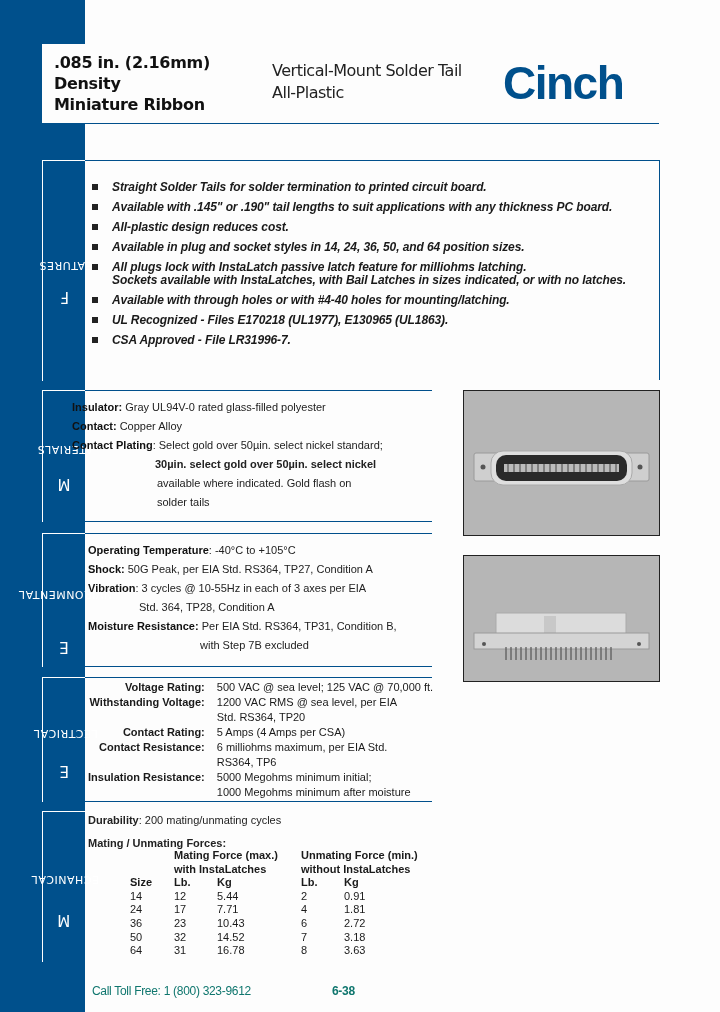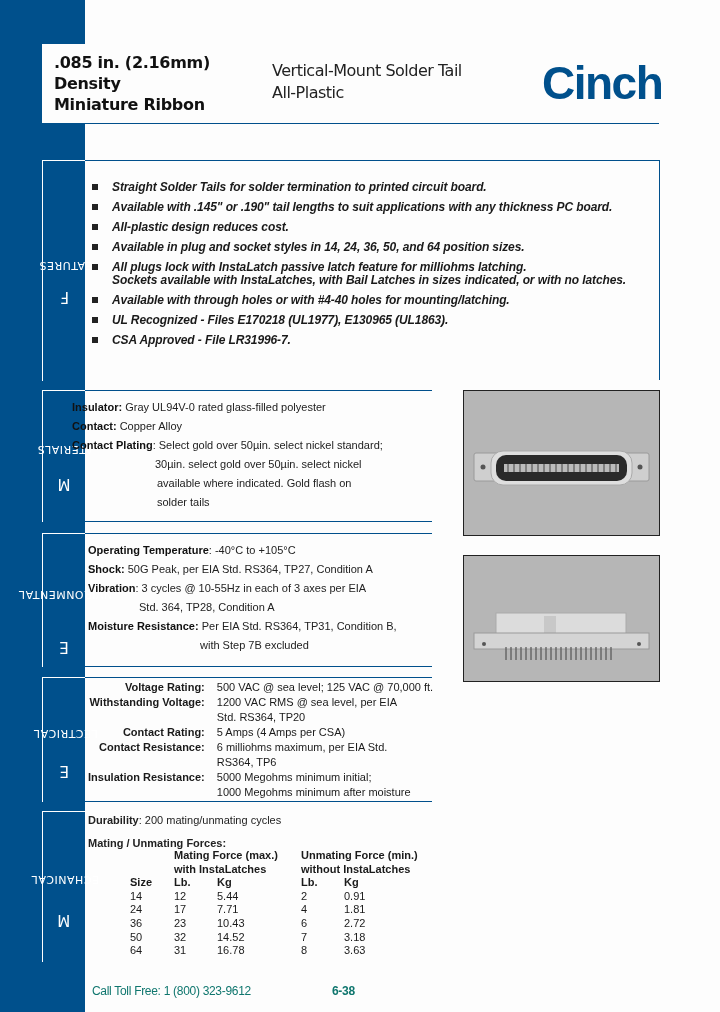--- a/index.html
+++ b/index.html
@@ -7,21 +7,21 @@
     width: 720px; height: 1012px; position: relative; overflow: hidden;
     background: #fdfdfd; font-family: "Liberation Sans", sans-serif; color: #1a1a1a;
   }
   .blue-bar { position: absolute; left: 0; top: 0; width: 85px; height: 1012px; background: #00508c; }
   .title-box {
     position: absolute; left: 42px; top: 44px; width: 250px; height: 80px; background: #fdfdfd;
   }
   .title-line { font-family: "DejaVu Sans", sans-serif; font-weight: bold; font-size: 16px; line-height: 21px; color: #111; padding-left: 12px; letter-spacing: -0.3px; }
   .title-line:first-child { padding-top: 8px; }
   .subtitle { position: absolute; left: 272px; top: 60px; font-family: "DejaVu Sans", sans-serif; font-size: 16px; line-height: 22px; color: #222; letter-spacing: -0.5px; }
-  .logo { position: absolute; left: 542px; top: 58px; font-family: "Liberation Sans", sans-serif; font-weight: bold; font-size: 46px; line-height: 50px; color: #00508c; letter-spacing: -1.5px; }
+  .logo { position: absolute; left: 503px; top: 58px; font-family: "Liberation Sans", sans-serif; font-weight: bold; font-size: 46px; line-height: 50px; color: #00508c; letter-spacing: -1.5px; }
   .header-rule { position: absolute; left: 42px; top: 123px; width: 617px; height: 1px; background: #00508c; }
 
   .section-frame { position: absolute; left: 42px; border-left: 1px solid #fff; border-top: 1px solid #fff; }
   .section-rule { position: absolute; left: 85px; height: 1px; background: #00508c; }
   .section-rule-right { position: absolute; width: 1px; background: #00508c; }
   .side-label {
     position: absolute; left: 43px; width: 42px; display: flex; align-items: center; justify-content: center;
   }
   .side-label span {
     display: inline-block; transform: rotate(-90deg); white-space: nowrap; color: #fff;
@@ -90,21 +90,21 @@
 <div class="section-frame" style="top:390px; width:43px; height:131px;"></div>
 <div class="section-rule" style="top:390px; width:347px;"></div>
 <div class="section-rule" style="top:521px; width:347px;"></div>
 <div class="side-label" style="top:390px; height:131px;">
   <span><span class="cap">M</span><span>ATERIALS</span></span>
 </div>
 <div class="spec" style="left:72px; top:398px;">
   <div class="row mat-row"><b>Insulator:</b><span> Gray UL94V-0 rated glass-filled polyester</span></div>
   <div class="row mat-row"><b>Contact:</b><span> Copper Alloy</span></div>
   <div class="row mat-row"><b>Contact Plating</b><span>: Select gold over 50µin. select nickel standard;</span></div>
-  <div class="row mat-row" style="padding-left:83px;">30µin. select gold over 50µin. select nickel</div>
+  <div class="row mat-row" style="padding-left:83px;font-weight:bold;">30µin. select gold over 50µin. select nickel</div>
   <div class="row mat-row" style="padding-left:85px;">available where indicated.  Gold flash on</div>
   <div class="row mat-row" style="padding-left:85px;">solder tails</div>
 </div>
 
 <div class="section-frame" style="top:533px; width:43px; height:133px;"></div>
 <div class="section-rule" style="top:533px; width:347px;"></div>
 <div class="section-rule" style="top:666px; width:347px;"></div>
 <div class="side-label" style="top:533px; height:133px;">
   <span><span class="cap">E</span><span>NVIRONMENTAL</span></span>
 </div>

